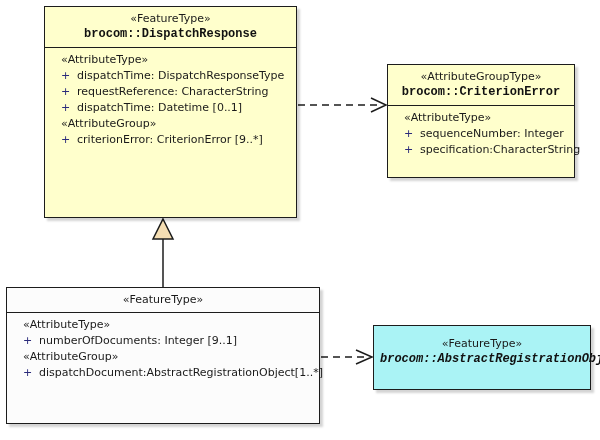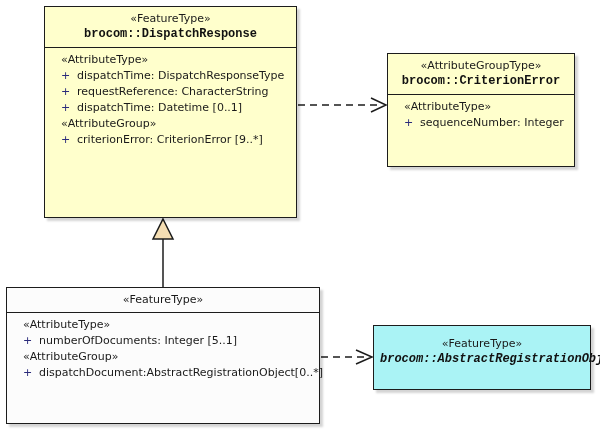--- a/index.html
+++ b/index.html
@@ -156,45 +156,48 @@
         <span class="attr-vis">+</span><span class="attr-text">dispatchTime: Datetime [0..1]</span>
       </div>
 
       <div class="grp-label">«AttributeGroup»</div>
       <div class="attr-row">
         <span class="attr-vis">+</span><span class="attr-text">criterionError: CriterionError [9..*]</span>
       </div>
     </div>
   </div>
 
-  <div class="uml-class yellow" style="left:387px; top:53px; width:188px; height:114px;">
+  <div class="uml-class yellow" style="left:387px; top:64px; width:188px; height:114px;">
     <div class="uml-header">
       <div class="stereotype">«AttributeGroupType»</div>
       <div class="typename">brocom::CriterionError</div>
     </div>
     <div class="uml-body">
       <div class="grp-label">«AttributeType»</div>
       <div class="attr-row">
         <span class="attr-vis">+</span><span class="attr-text">sequenceNumber: Integer</span>
       </div>
+      <div class="attr-row">
+        <span class="attr-vis">+</span><span class="attr-text">specification:CharacterString</span>
+      </div>
     </div>
   </div>
 
   <div class="uml-class white" style="left:6px; top:287px; width:314px; height:137px;">
     <div class="uml-header">
       <div class="stereotype">«FeatureType»</div>
     </div>
     <div class="uml-body">
       <div class="grp-label">«AttributeType»</div>
       <div class="attr-row">
-        <span class="attr-vis">+</span><span class="attr-text">numberOfDocuments: Integer [5..1]</span>
+        <span class="attr-vis">+</span><span class="attr-text">numberOfDocuments: Integer [9..1]</span>
       </div>
       <div class="grp-label">«AttributeGroup»</div>
       <div class="attr-row">
-        <span class="attr-vis">+</span><span class="attr-text">dispatchDocument:AbstractRegistrationObject[0..*]</span>
+        <span class="attr-vis">+</span><span class="attr-text">dispatchDocument:AbstractRegistrationObject[1..*]</span>
       </div>
     </div>
   </div>
 
   <div class="uml-class cyan" style="left:373px; top:325px; width:218px; height:65px;">
     <div class="uml-header" style="padding-top:10px;">
       <div class="stereotype">«FeatureType»</div>
       <div class="typename abstract">brocom::AbstractRegistrationObject</div>
     </div>
   </div>

